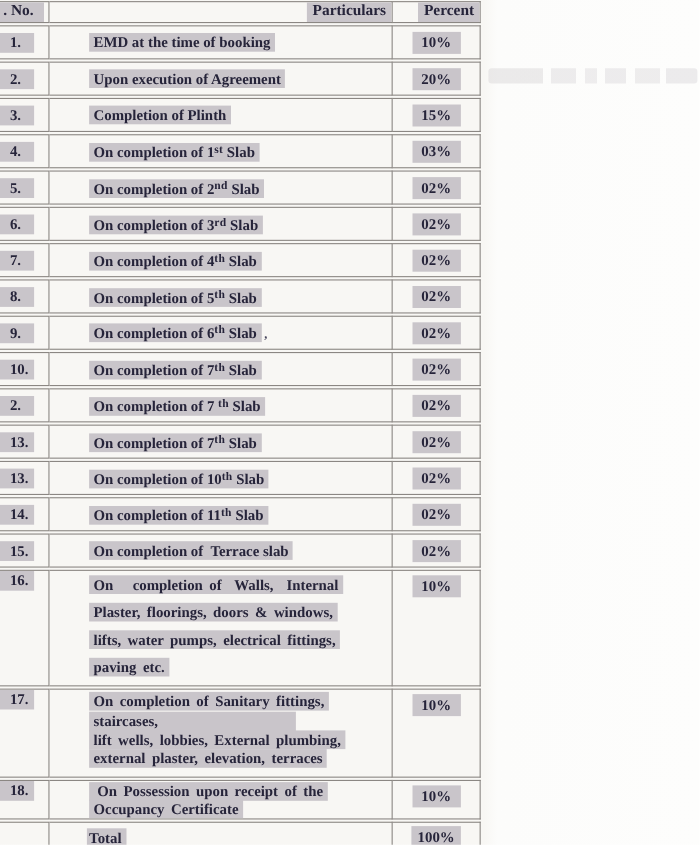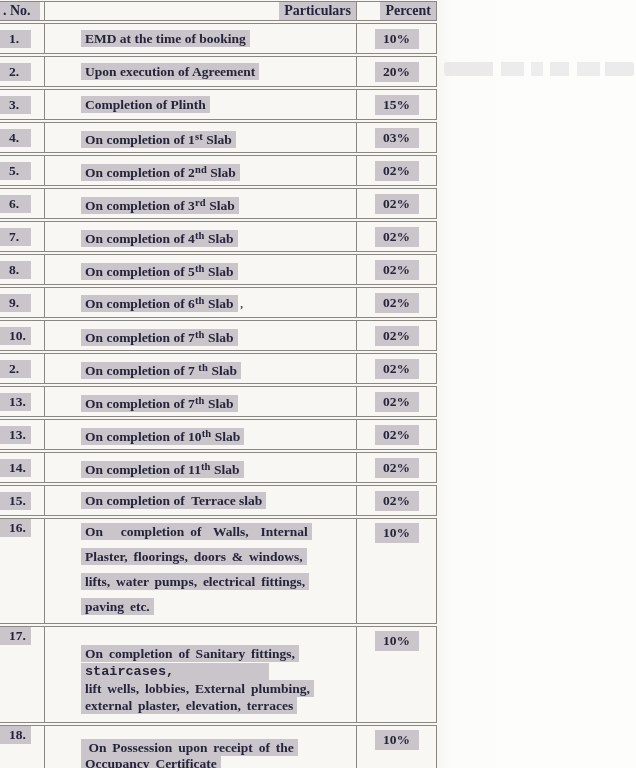--- a/index.html
+++ b/index.html
@@ -41,26 +41,26 @@
   td.c-pct .hl{display:inline-block;box-sizing:border-box;min-width:44px;text-align:center;padding:2px 6px;}
   .after{font-size:11px;color:#3a3850;}
   .sup{font-size:10.5px;vertical-align:4px;letter-spacing:.2px;text-align:right;}
   
   tbody tr:nth-child(16) td,tbody tr:nth-child(17) td,tbody tr:nth-child(18) td{vertical-align:top;}
   tbody tr:nth-child(16) td{height:98px;}
   tbody tr:nth-child(16) td.c-part{padding-top:4px;}
   tbody tr:nth-child(16) .line{margin-bottom:8px;}
   tbody tr:nth-child(16) .hl,tbody tr:nth-child(18) .hl{word-spacing:2.5px;}
   tbody tr:nth-child(17) td{height:76px;}
-  tbody tr:nth-child(17) td.c-part{padding-top:19px;}
+  tbody tr:nth-child(17) td.c-part{padding-top:3px;}
   tbody tr:nth-child(17) .line{line-height:16.5px;}
   tbody tr:nth-child(17) .hl{word-spacing:2.5px;}
-  tbody tr:nth-child(17) .line:nth-child(2) .hl{display:inline-block;min-width:188px;box-sizing:border-box;font-family:Liberation Mono, monospace;}
+  tbody tr:nth-child(17) .line:nth-child(2) .hl{display:inline-block;min-width:188px;box-sizing:border-box;}
   tbody tr:nth-child(18) td{height:32px;}
-  tbody tr:nth-child(18) td.c-part{padding-top:14px;}
+  tbody tr:nth-child(18) td.c-part{padding-top:2px;}
   tbody tr:nth-child(18) .line{line-height:16px;}
   tbody tr:nth-child(16) td.c-pct .hl,
   tbody tr:nth-child(17) td.c-pct .hl,
   tbody tr:nth-child(18) td.c-pct .hl{margin-top:4px;}
   
   tbody tr:nth-child(19) td{height:26px;}
   tbody tr:nth-child(19) td.c-part .hl{padding-left:2px;margin-left:-2px;}
 </style>
 </head>
 <body>

